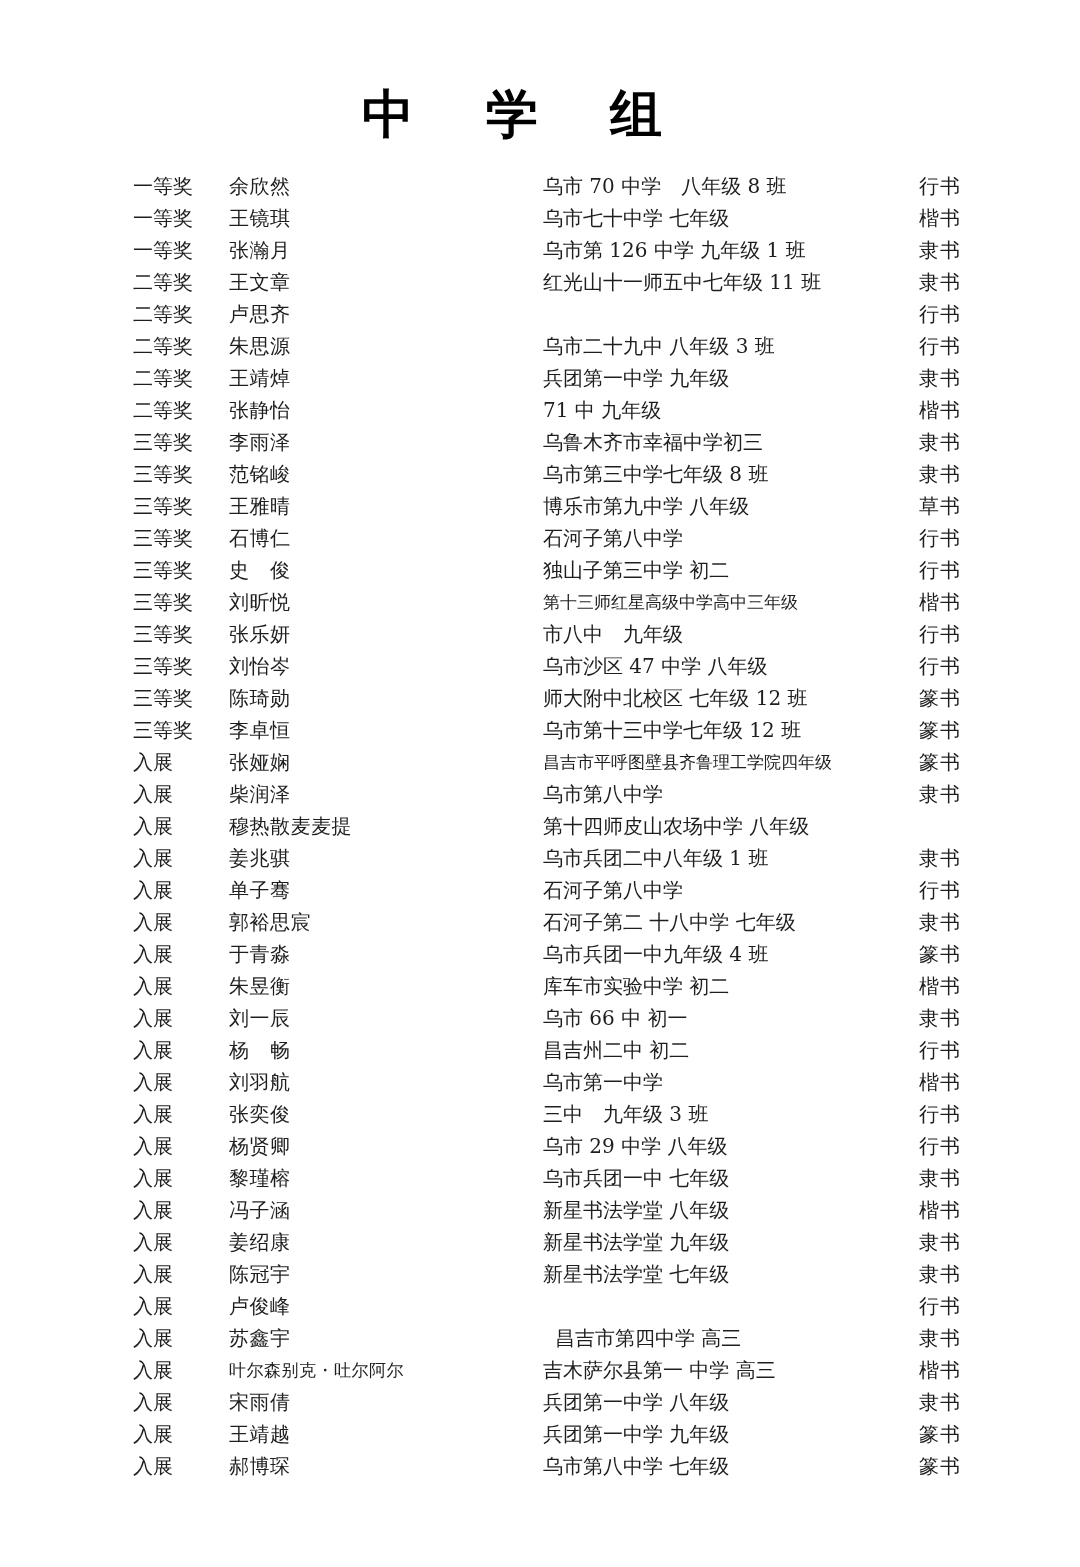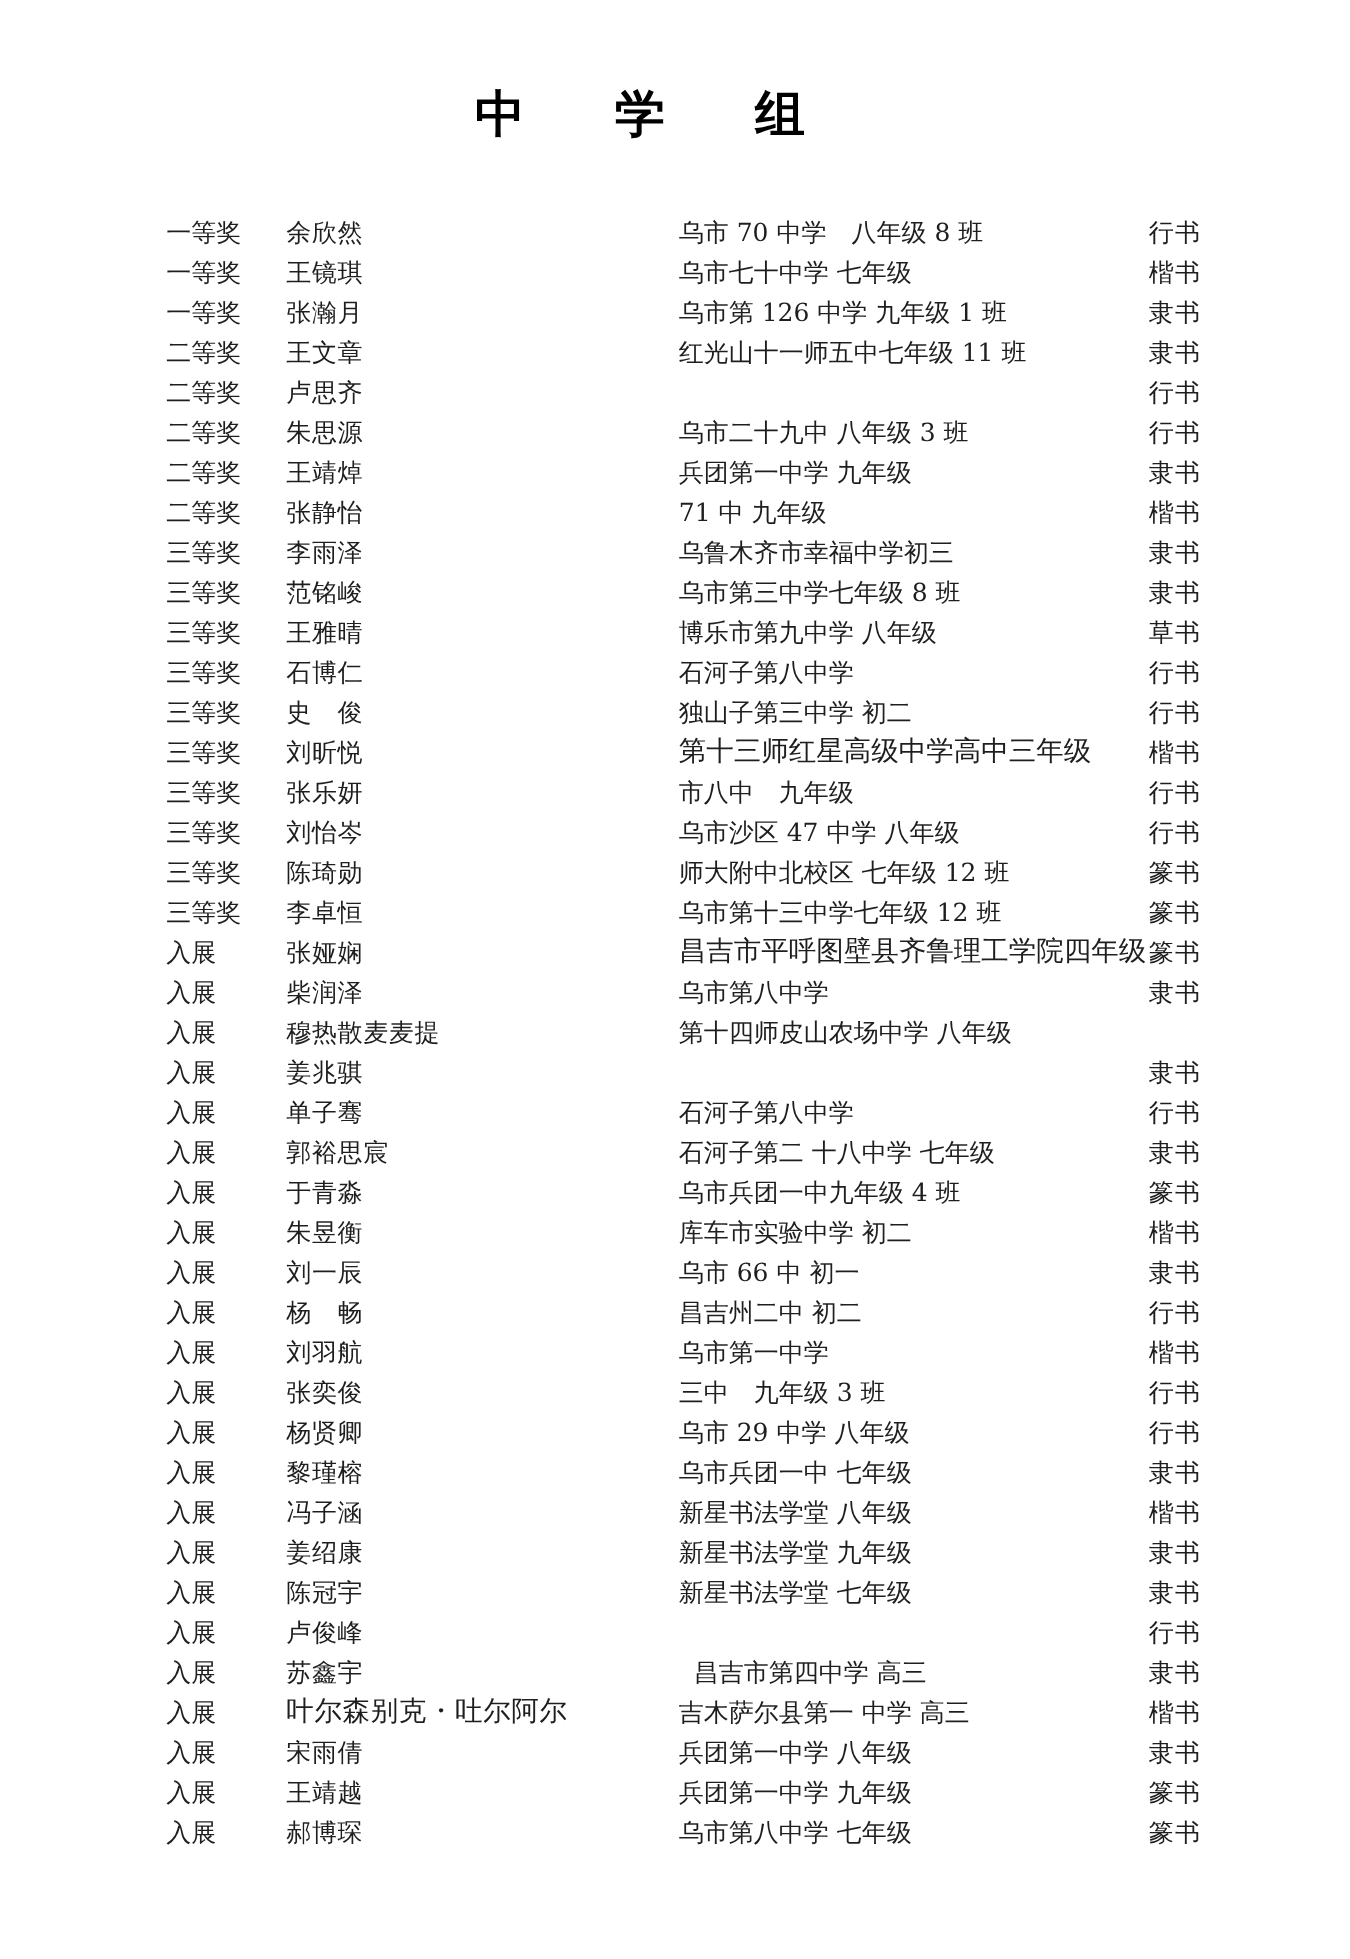--- a/index.html
+++ b/index.html
@@ -10,25 +10,25 @@
     body {
       width: 1080px;
       height: 1567px;
       position: relative;
       overflow: hidden;
       font-family: "DejaVu Serif", "Liberation Serif", serif;
       color: #1e1e1e;
     }
     .page-title {
       position: absolute;
-      top: 64px;
+      top: 80px;
       left: 0;
       width: 1024px;
       text-align: center;
-      font-size: 40px;
+      font-size: 52px;
       font-weight: bold;
       color: #000000;
       letter-spacing: 0;
     }
     .page-title span {
       display: inline-block;
       margin: 0 36px;
     }
     .award-list {
       position: absolute;
@@ -45,21 +45,21 @@
       white-space: nowrap;
     }
     .cell {
       position: absolute;
       top: 0;
     }
     .c-award { left: 101px; }
     .c-name  { left: 197px; letter-spacing: 0.5px; }
     .c-school{ left: 511px; }
     .c-style { left: 887px; letter-spacing: 1px; }
-    .small { font-size: 22px; }
+    .small { font-size: 17px; }
     .indent { padding-left: 12px; }
   </style>
 </head>
 <body>
 
 <div class="page-title">
   <span>中</span><span>学</span><span>组</span>
 </div>
 
 <div class="award-list" id="award-list">
@@ -184,20 +184,21 @@
     </div>
     <div class="row">
       <span class="cell c-award">入展</span>
       <span class="cell c-name">穆热散麦麦提</span>
       <span class="cell c-school">第十四师皮山农场中学 八年级</span>
       <span class="cell c-style"></span>
     </div>
     <div class="row">
       <span class="cell c-award">入展</span>
       <span class="cell c-name">姜兆骐</span>
+      <span class="cell c-school">乌市兵团二中八年级 1 班</span>
       <span class="cell c-style">隶书</span>
     </div>
     <div class="row">
       <span class="cell c-award">入展</span>
       <span class="cell c-name">单子骞</span>
       <span class="cell c-school">石河子第八中学</span>
       <span class="cell c-style">行书</span>
     </div>
     <div class="row">
       <span class="cell c-award">入展</span>

